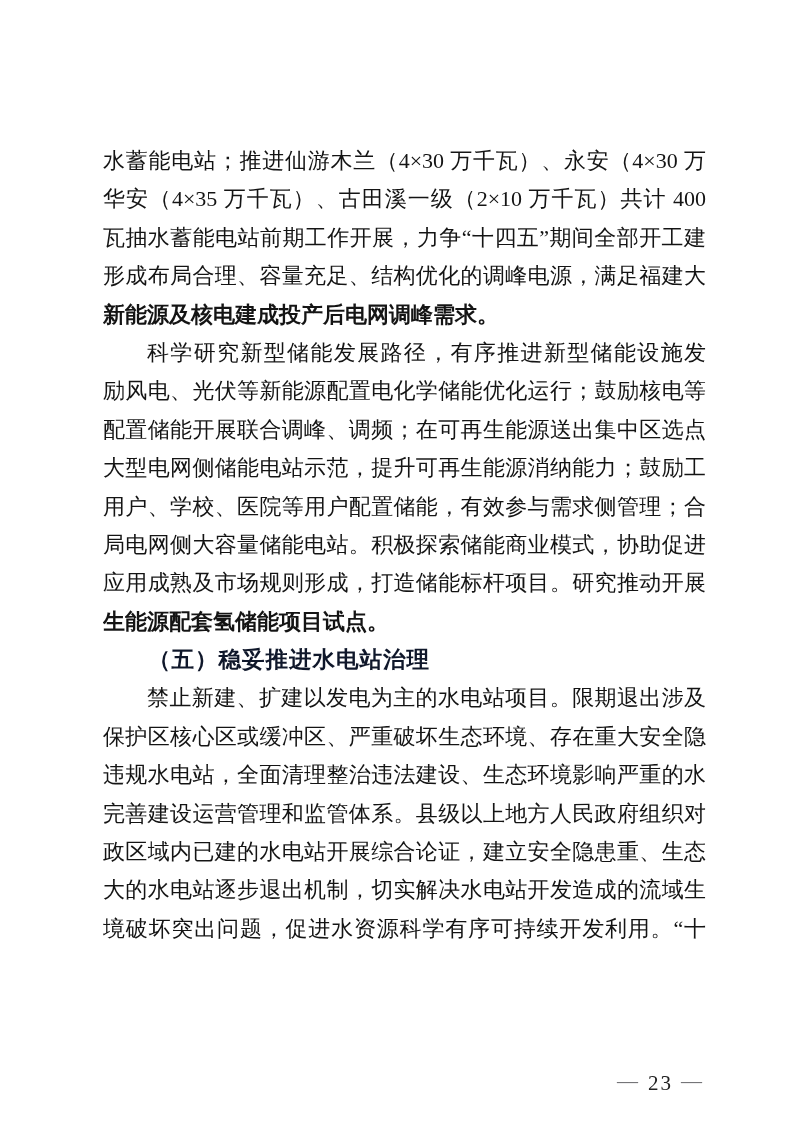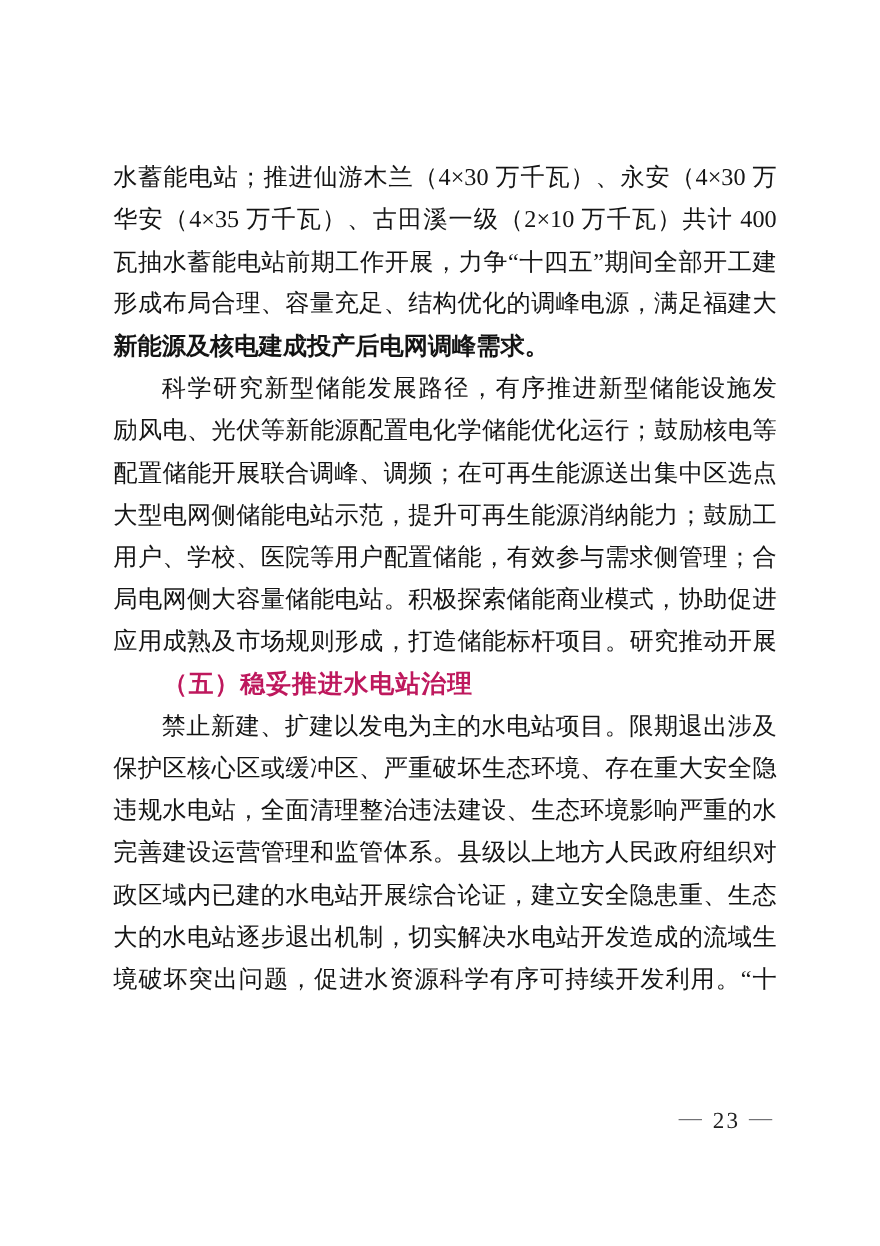--- a/index.html
+++ b/index.html
@@ -32,25 +32,25 @@
   .line.last { text-align-last: left; font-weight: bold; }
   .line.indent { text-indent: 2em; }
   .heading {
     font-weight: bold;
     font-size: 22.5px;
     line-height: 38.4px;
     height: 38.4px;
     margin: 0;
     text-indent: 2em;
     letter-spacing: 1px;
-    color: #be185d;
+    color: #0f172a;
   }
   .page-footer {
     position: absolute;
-    top: 1003px;
+    top: 1068px;
     right: 96px;
     font-size: 21px;
     line-height: 30px;
     color: #2a2a2a;
     letter-spacing: 2px;
     white-space: nowrap;
   }
   .page-footer .dash { color: #6d6d70; position: relative; top: -2px; }
   .page-footer .num { color: #222; padding: 0 8px; }
 </style>
@@ -69,20 +69,21 @@
     </div>
 
     <div class="para">
       <div class="line indent">科学研究新型储能发展路径，有序推进新型储能设施发展。鼓</div>
       <div class="line">励风电、光伏等新能源配置电化学储能优化运行；鼓励核电等电源</div>
       <div class="line">配置储能开展联合调峰、调频；在可再生能源送出集中区选点推进</div>
       <div class="line">大型电网侧储能电站示范，提升可再生能源消纳能力；鼓励工商业</div>
       <div class="line">用户、学校、医院等用户配置储能，有效参与需求侧管理；合理布</div>
       <div class="line">局电网侧大容量储能电站。积极探索储能商业模式，协助促进技术</div>
       <div class="line">应用成熟及市场规则形成，打造储能标杆项目。研究推动开展可再</div>
+      <div class="line last">生能源配套氢储能项目试点。</div>
     </div>
 
     <h2 class="heading">（五）稳妥推进水电站治理</h2>
 
     <div class="para">
       <div class="line indent">禁止新建、扩建以发电为主的水电站项目。限期退出涉及自然</div>
       <div class="line">保护区核心区或缓冲区、严重破坏生态环境、存在重大安全隐患的</div>
       <div class="line">违规水电站，全面清理整治违法建设、生态环境影响严重的水电站，</div>
       <div class="line">完善建设运营管理和监管体系。县级以上地方人民政府组织对本行</div>
       <div class="line">政区域内已建的水电站开展综合论证，建立安全隐患重、生态影响</div>

